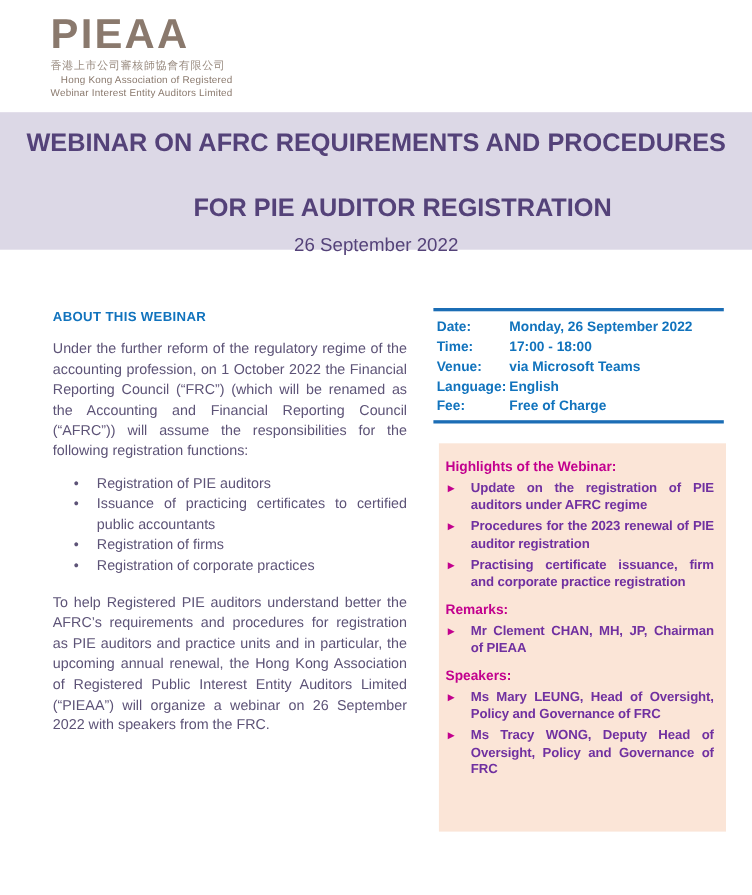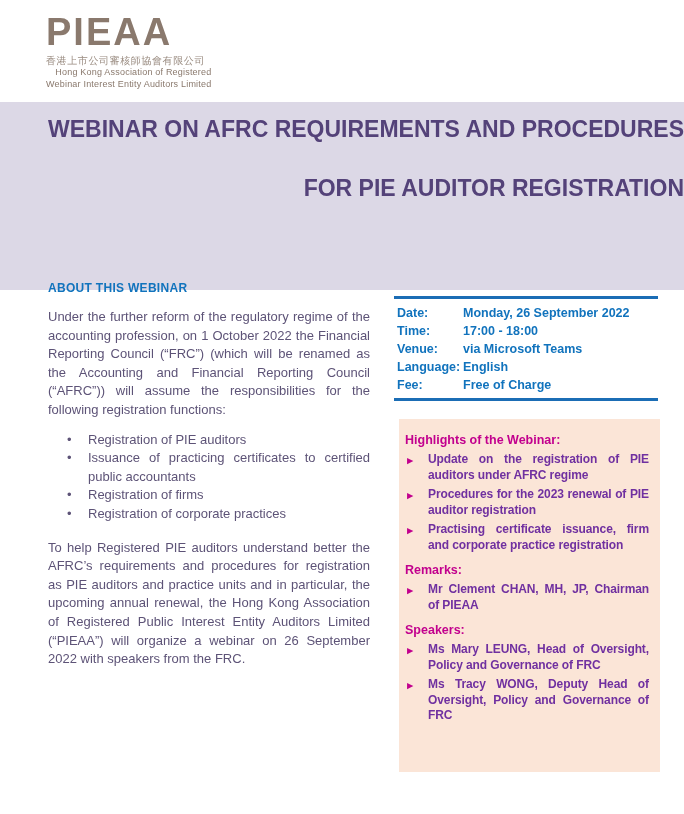--- a/index.html
+++ b/index.html
@@ -24,42 +24,42 @@
   
   .logo{position:absolute;left:46px;top:12px;}
   .logo-acronym{
     font-size:38px;font-weight:bold;letter-spacing:2px;color:var(--logo_main);
     line-height:40px;
   }
   .logo-chinese{font-size:10px;letter-spacing:0.6px;color:var(--logo_sub);margin-top:3px;line-height:12px;}
   .logo-en{font-size:9px;color:var(--logo_main);line-height:11.5px;letter-spacing:0.2px;text-align:right;}
   
   .banner{
-    position:absolute;left:0;top:102px;width:684px;height:188px;
-    background:var(--banner_bg);text-align:right;color:var(--banner_text);
+    position:absolute;left:0;top:102px;width:684px;height:125px;
+    background:var(--banner_bg);text-align:center;color:var(--banner_text);
   }
   .banner-title-line1{margin-top:13px;font-size:23px;font-weight:bold;line-height:28px;letter-spacing:0px;}
   .banner-title-line2{margin-top:31px;font-size:23px;font-weight:bold;line-height:28px;margin-left:48px;}
   .banner-date{margin-top:11px;font-size:17px;line-height:20px;}
   
   .left-col{position:absolute;left:48px;top:280px;width:322px;color:var(--body_text);}
   .about-heading{
     font-size:12px;font-weight:bold;color:var(--heading_blue);
     letter-spacing:0.3px;line-height:16px;margin:0;
   }
   .left-col p{
     margin:12px 0 0 0;font-size:13px;line-height:18.6px;text-align:justify;
   }
   .left-col p.second{margin-top:15px;}
   .about-list{list-style:none;margin:11px 0 0 0;padding:0 0 0 19px;}
   .about-list li{display:flex;font-size:13px;line-height:18.6px;}
   .about-list .marker{width:21px;flex:none;}
   .about-list .li-text{flex:1;text-align:justify;}
   
-  .right-col{position:absolute;left:394px;top:296px;width:264px;}
+  .right-col{position:absolute;left:394px;top:280px;width:264px;}
   .details{
     border-top:3px solid var(--rule_blue);border-bottom:3px solid var(--rule_blue);
     padding:5px 0 4px 3px;
   }
   .details-row{display:flex;font-size:12.5px;font-weight:bold;color:var(--info_text);line-height:18px;}
   .details-label{width:66px;flex:none;}
   .details-value{flex:1;}
   
   .highlights-box{
     margin-top:18px;margin-left:5px;width:261px;box-sizing:border-box;
@@ -82,20 +82,21 @@
   <header class="logo">
     <div class="logo-acronym">PIEAA</div>
     <div class="logo-chinese">香港上市公司審核師協會有限公司</div>
     <div class="logo-en">Hong Kong Association of Registered</div>
     <div class="logo-en">Webinar Interest Entity Auditors Limited</div>
   </header>
 
   <section class="banner">
     <div class="banner-title-line1">WEBINAR ON AFRC REQUIREMENTS AND PROCEDURES</div>
     <div class="banner-title-line2">FOR PIE AUDITOR REGISTRATION</div>
+    <div class="banner-date">26 September 2022</div>
   </section>
 
   <section class="left-col">
     <h2 class="about-heading">ABOUT THIS WEBINAR</h2>
     <p>Under the further reform of the regulatory regime of the accounting profession, on 1 October 2022 the Financial Reporting Council (“FRC”) (which will be renamed as the Accounting and Financial Reporting Council (“AFRC”)) will assume the responsibilities for the following registration functions:</p>
     <ul class="about-list">
       <li>
         <span class="marker">•</span>
         <span class="li-text">Registration of PIE auditors</span>
       </li>

